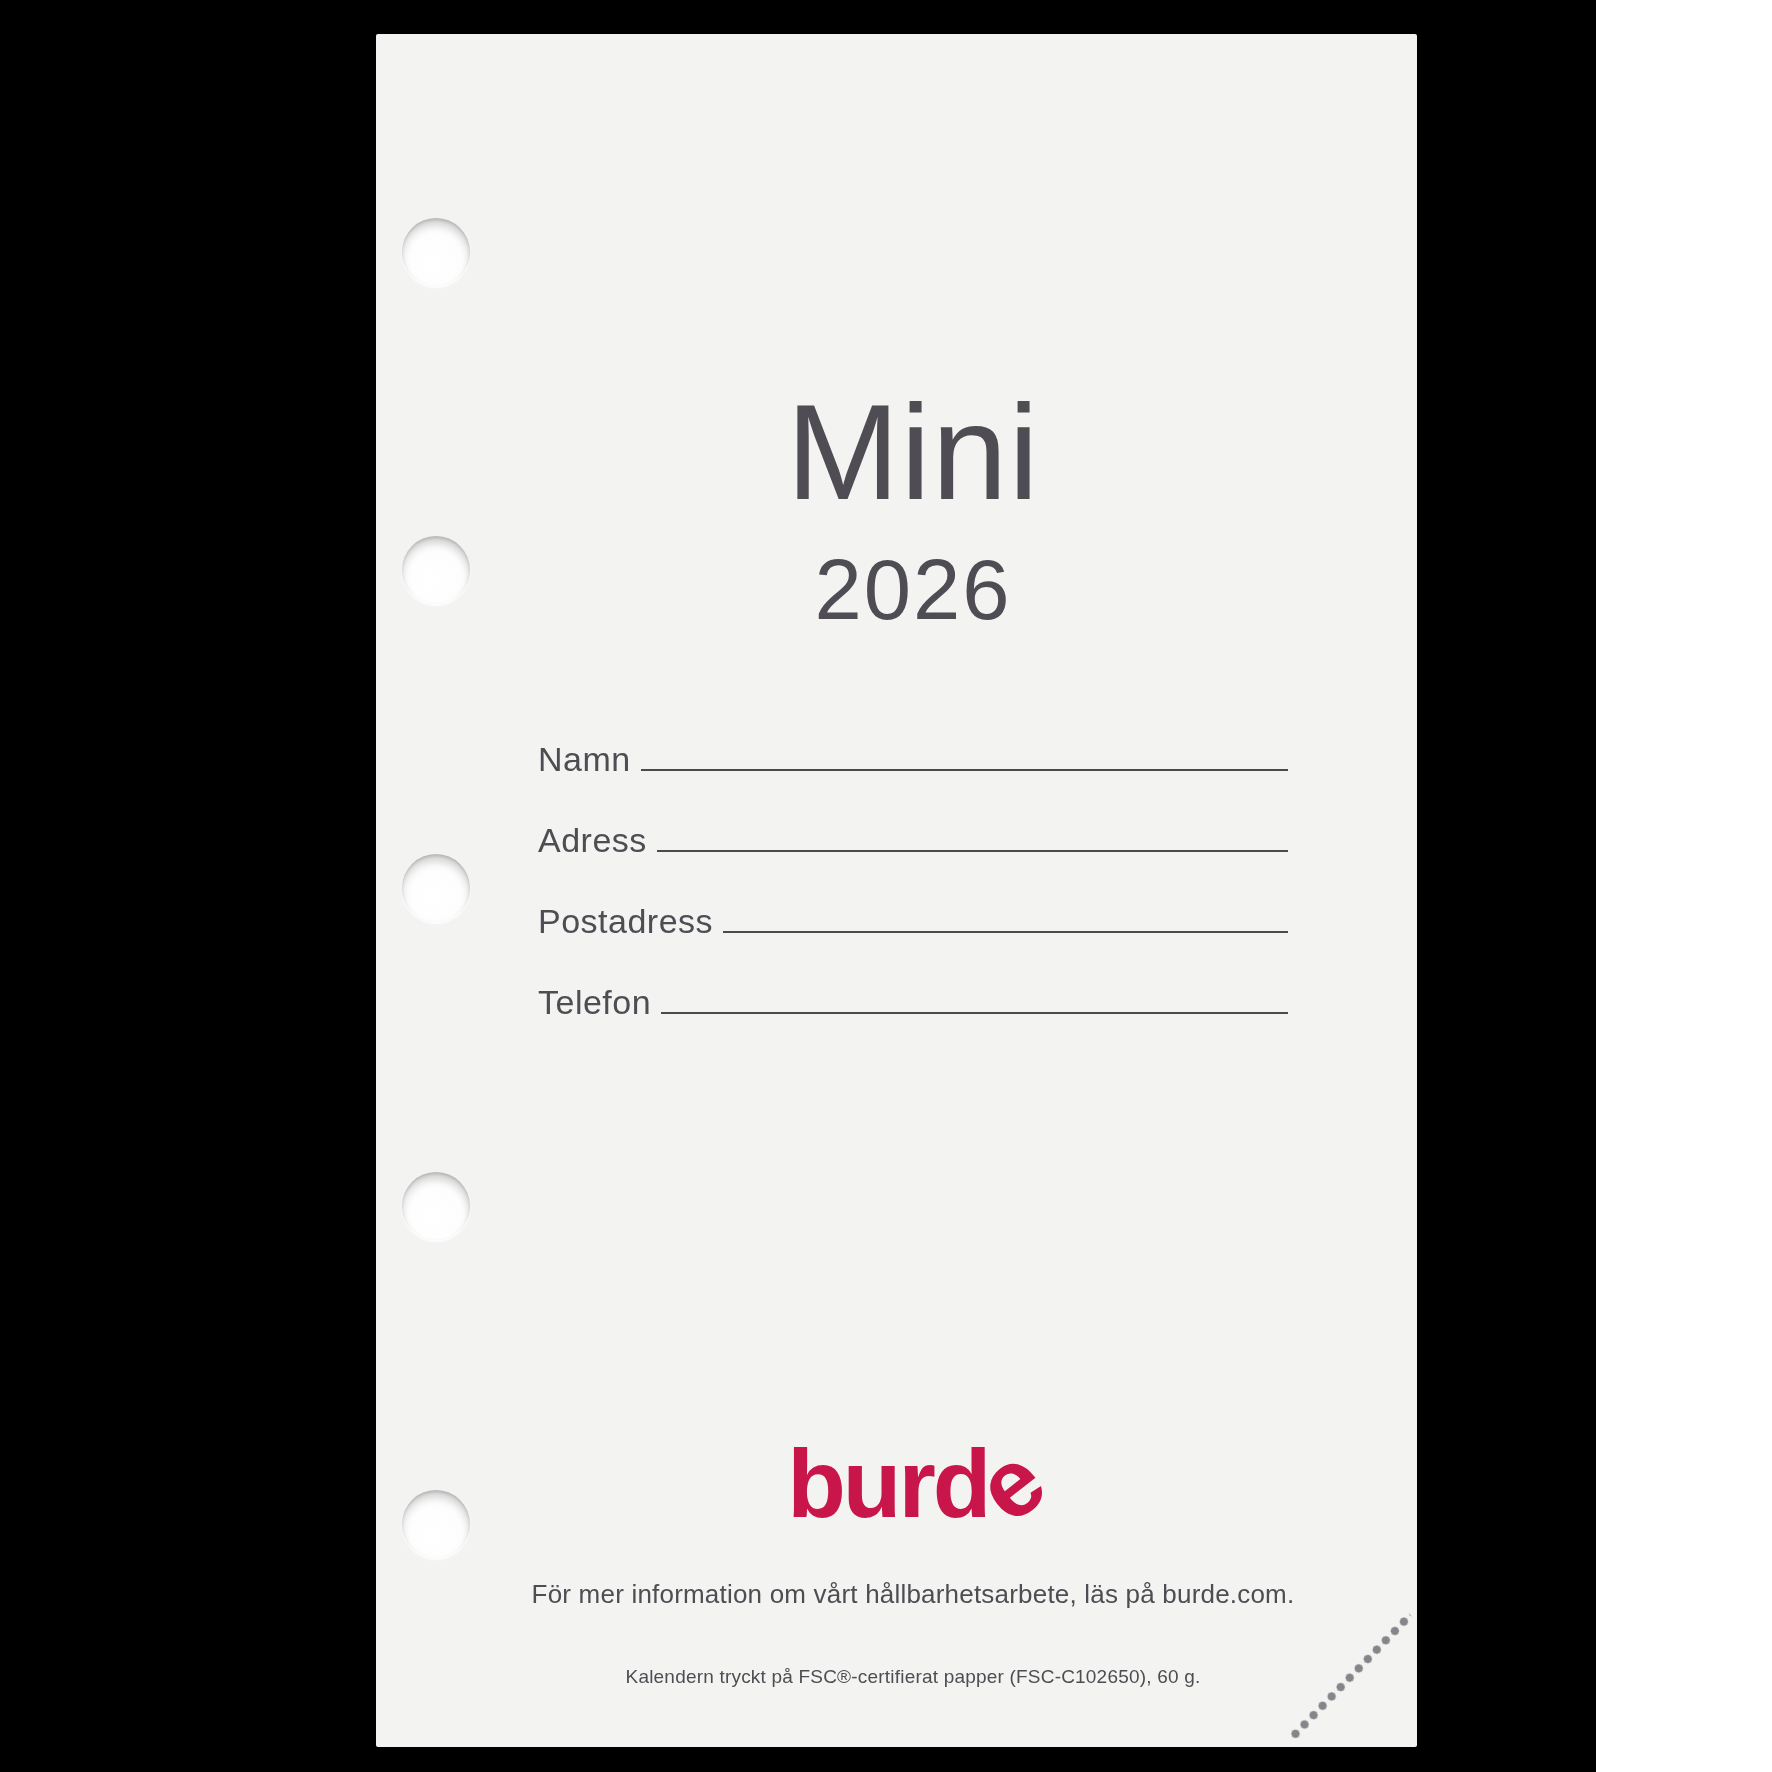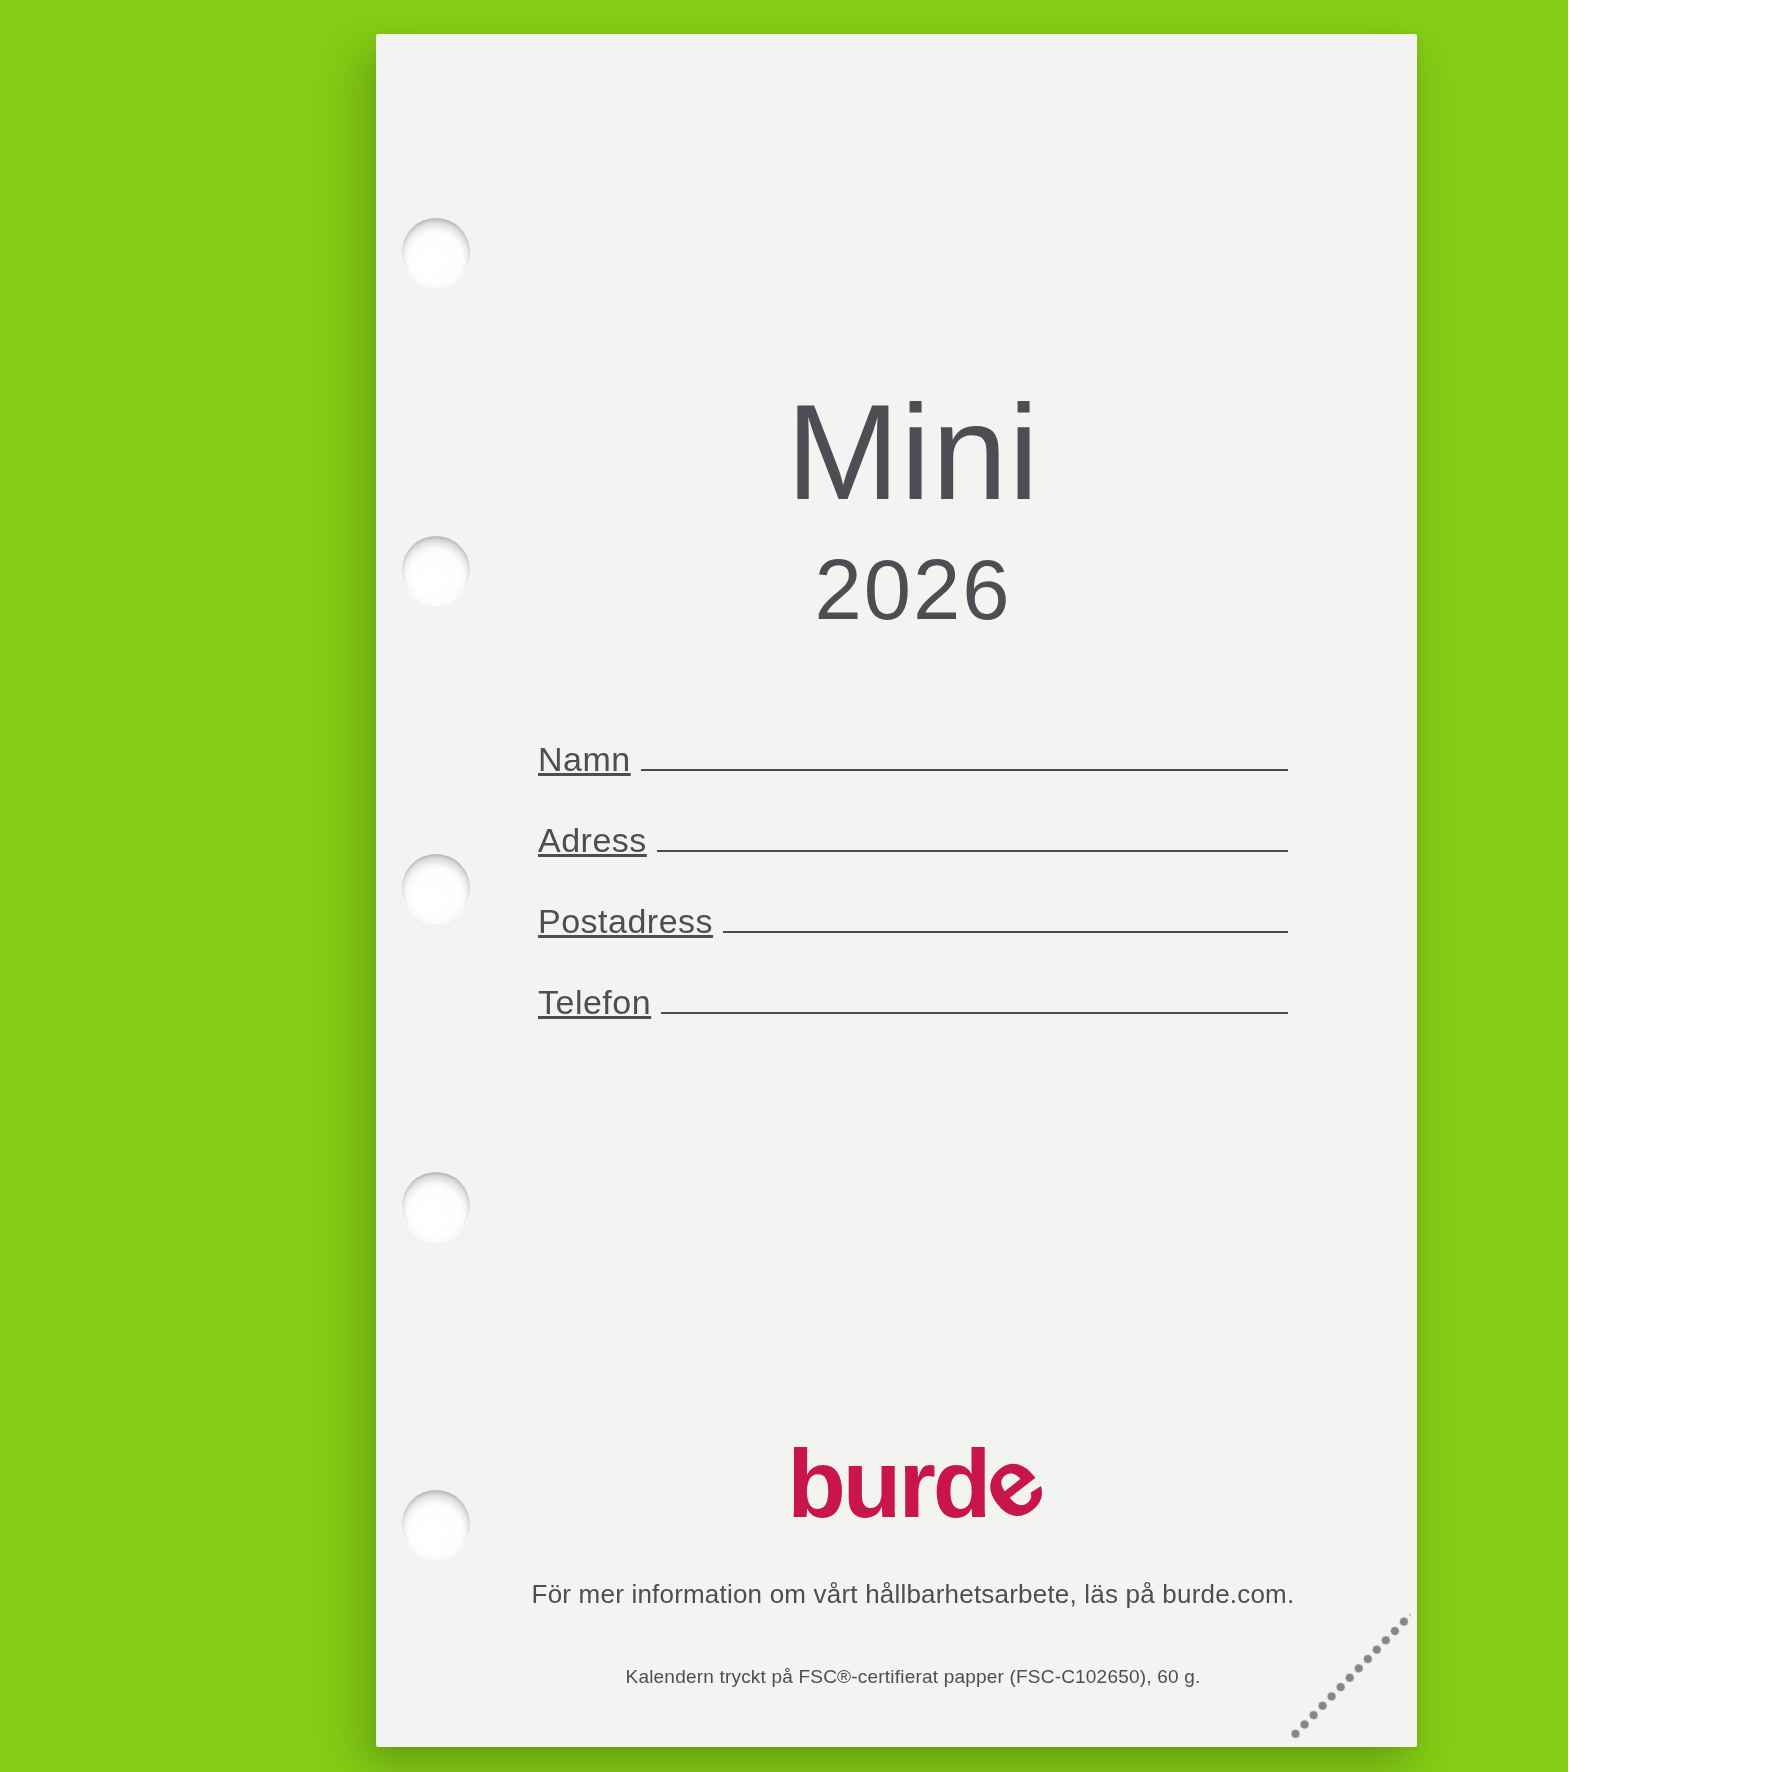--- a/index.html
+++ b/index.html
@@ -1,42 +1,43 @@
 <!DOCTYPE html>
 <html style="--logo_red: #c9164a; --ink: #4f4d53; --paper: #f3f3f2; --line: #4b4b4d; --dots: #85858a;"><head>
 <meta charset="utf-8">
 <style>
   html,body{margin:0;padding:0;background:#ffffff;}
   .canvas{
     position:relative;
     width:1568px;height:1772px;
-    background:#84cc16;
+    background:#000000;
     overflow:hidden;
     font-family:"Liberation Sans","DejaVu Sans",sans-serif;
+    padding-left:28px;
   }
   .sheet{
     position:absolute;
     left:376px;top:34px;width:1041px;height:1713px;
     background:var(--paper,#f3f3f2);
     border-radius:2px;
     box-shadow:-24px 18px 40px rgba(0,0,0,.10), 0 20px 38px rgba(0,0,0,.12), 2px 2px 6px rgba(0,0,0,.05);
   }
   .hole{
     position:absolute;
     left:26px;width:68px;height:68px;border-radius:50%;
     background:radial-gradient(circle at 42% 66%, #ffffff 0%, #fdfdfd 55%, #ececeb 100%);
     box-shadow:inset 0 7px 9px rgba(0,0,0,.15), inset 0 2px 3px rgba(0,0,0,.14), 0 2px 2px rgba(255,255,255,.9);
   }
   .hole1{top:184px}.hole2{top:502px}.hole3{top:820px}.hole4{top:1138px}.hole5{top:1456px}
   .cx{position:absolute;left:33px;right:0;text-align:center;color:var(--ink,#4f4d53);}
   .title{top:350px;font-size:136px;line-height:1;font-weight:400;letter-spacing:1px;}
   .year{top:501px;font-size:85px;line-height:1;font-weight:400;letter-spacing:2px;margin-top:12px;}
   .form{position:absolute;left:162px;top:663px;width:750px;}
   .row{display:flex;align-items:flex-end;height:81px;}
-  .lbl{font-size:34px;line-height:1.05;color:var(--ink,#4f4d53);letter-spacing:.5px;white-space:nowrap;text-decoration:underline;}
+  .lbl{font-size:34px;line-height:1.05;color:var(--ink,#4f4d53);letter-spacing:.5px;white-space:nowrap;}
   .wline{flex:1;margin-left:10px;margin-bottom:7px;border-bottom:2px solid var(--line,#4b4b4d);}
   .logo{top:1402px;font-size:96px;line-height:1;font-weight:bold;letter-spacing:-3px;color:var(--logo_red,#c9164a);}
   .logo-e{display:inline-block;transform:rotate(-38deg) translateY(-2px);transform-origin:55% 55%;}
   .eco{top:1545px;font-size:26px;line-height:31px;letter-spacing:.2px;}
   .small{top:1632px;font-size:19px;line-height:21px;letter-spacing:.2px;}
   .dotted{
     position:absolute;left:915px;top:1700px;width:172px;height:9px;
     transform:rotate(-46deg);transform-origin:0 50%;
     background-image:radial-gradient(circle, var(--dots,#85858a) 3.8px, rgba(0,0,0,0) 4.5px);
     background-size:13px 9px;background-repeat:repeat-x;background-position:0 50%;

